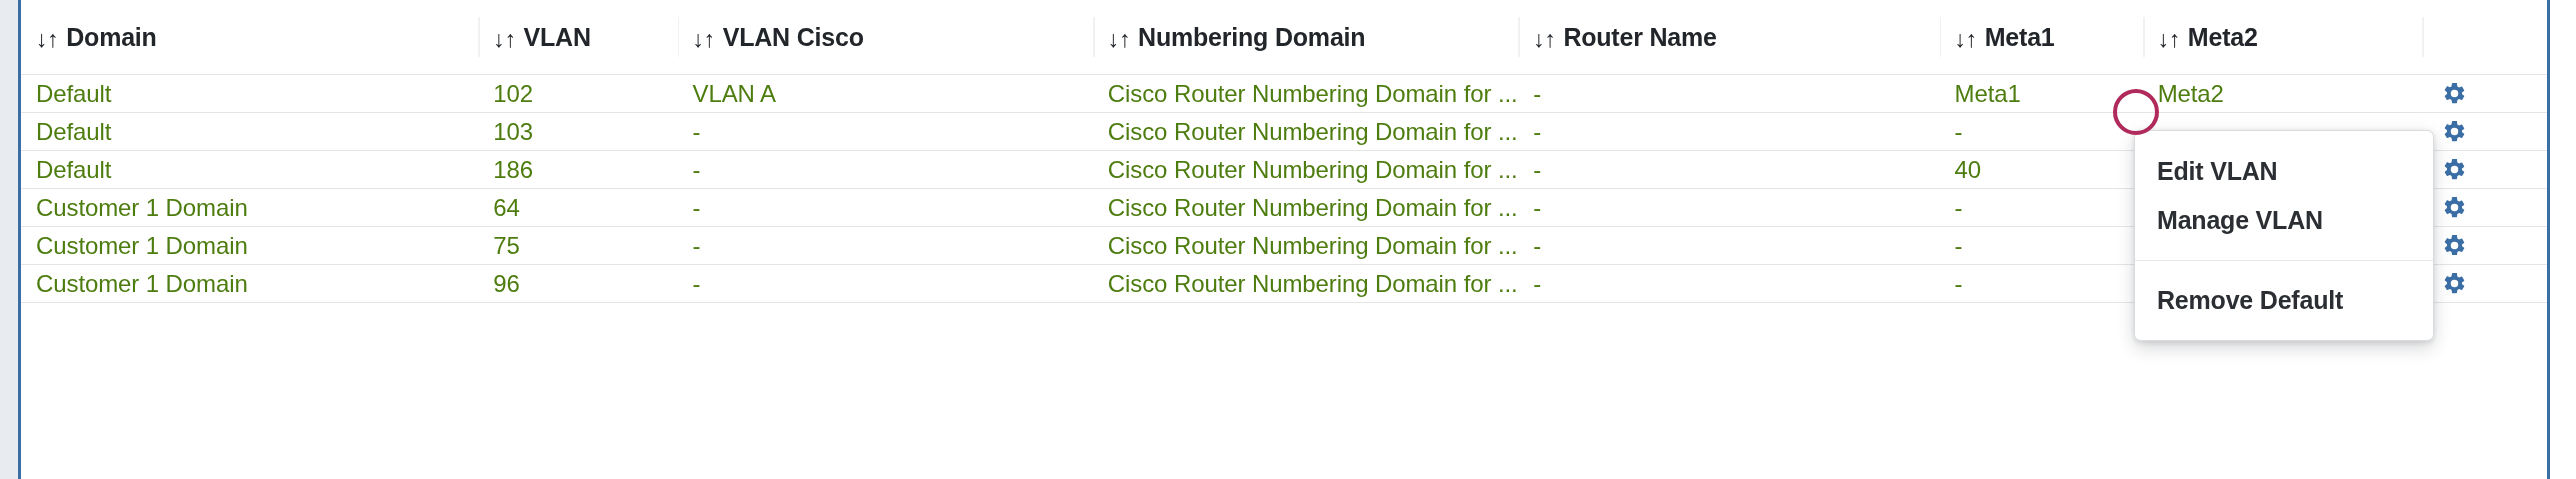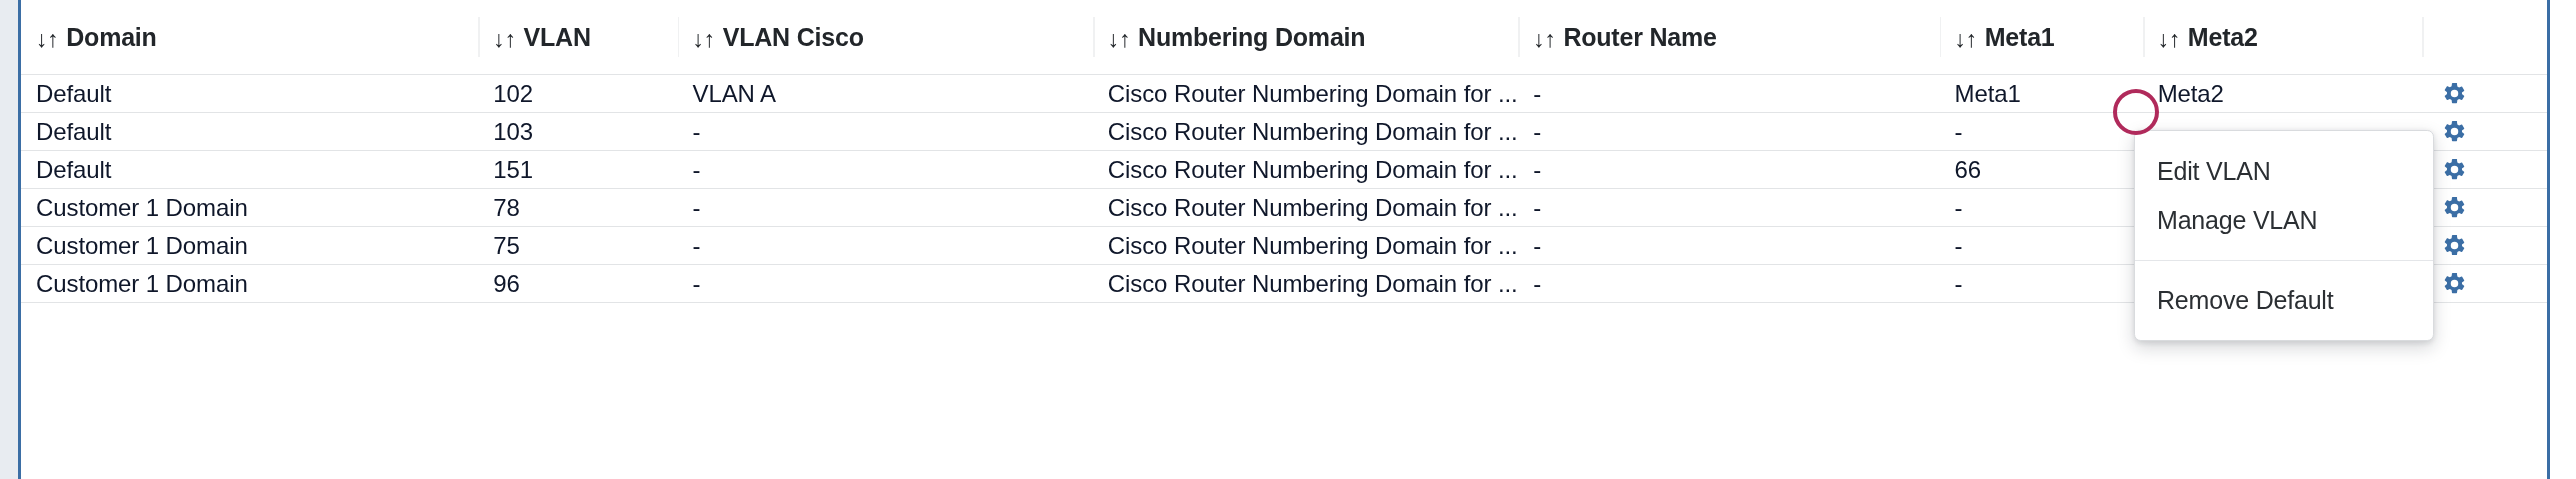--- a/index.html
+++ b/index.html
@@ -88,21 +88,21 @@
     transform: translateY(1px);
   }
 
   #vlan-table tbody td {
     height: 37px;
     padding: 0 0 0 15px;
     vertical-align: middle;
     text-align: left;
     font-size: 24px;
     font-weight: normal;
-    color: #0f172a;
+    color: #4d7c0f;
     letter-spacing: -0.1px;
     white-space: nowrap;
     overflow: hidden;
     border-bottom: 1.9px solid #e2e4e6;
     background: #ffffff;
   }
   #vlan-table tbody tr:last-child td { border-bottom: 1.9px solid #e2e4e6; }
 
   
   .col-domain    { width: 457px; }
@@ -145,20 +145,21 @@
   }
   .menu-item {
     display: block;
     padding: 5.7px 0 5.7px 22px;
     font-size: 25px;
     line-height: 38px;
     color: #2b2f33;
     white-space: nowrap;
     cursor: pointer;
     letter-spacing: -0.2px;
+    font-weight: bold;
   }
   .menu-divider {
     height: 1px;
     margin: 15px 0 15px 0;
     background: #e4e6e9;
   }
 
   
   #highlight-circle {
     position: absolute;
@@ -246,35 +247,35 @@
             <td>-</td>
             <td></td>
             <td class="cell-actions"><span class="gear-btn">
                 <svg width="25" height="25" viewBox="0 0 24 24" aria-hidden="true">
                   <path fill="#3b6ea5" d="M19.14 12.94c.04-.31.06-.63.06-.94s-.02-.63-.06-.94l2.03-1.58a.49.49 0 0 0 .12-.62l-1.92-3.32a.49.49 0 0 0-.6-.22l-2.39.96a7.03 7.03 0 0 0-1.63-.94l-.36-2.54A.49.49 0 0 0 13.9 2h-3.84a.49.49 0 0 0-.49.42l-.36 2.54c-.59.24-1.13.56-1.63.94l-2.39-.96a.49.49 0 0 0-.6.22L2.67 8.48a.49.49 0 0 0 .12.62l2.03 1.58c-.04.31-.06.63-.06.94s.02.63.06.94l-2.03 1.58a.49.49 0 0 0-.12.62l1.92 3.32c.12.22.38.3.6.22l2.39-.96c.5.38 1.04.7 1.63.94l.36 2.54c.04.24.25.42.49.42h3.84c.24 0 .45-.18.49-.42l.36-2.54c.59-.24 1.13-.56 1.63-.94l2.39.96c.22.08.48 0 .6-.22l1.92-3.32a.49.49 0 0 0-.12-.62l-2.03-1.58ZM12 15.6A3.6 3.6 0 1 1 12 8.4a3.6 3.6 0 0 1 0 7.2Z"></path>
                 </svg>
               </span></td>
           </tr>
           <tr>
             <td>Default</td>
-            <td>151</td>
-            <td>-</td>
-            <td>Cisco Router Numbering Domain for ...</td>
-            <td>-</td>
-            <td>66</td>
+            <td>186</td>
+            <td>-</td>
+            <td>Cisco Router Numbering Domain for ...</td>
+            <td>-</td>
+            <td>40</td>
             <td></td>
             <td class="cell-actions"><span class="gear-btn">
                 <svg width="25" height="25" viewBox="0 0 24 24" aria-hidden="true">
                   <path fill="#3b6ea5" d="M19.14 12.94c.04-.31.06-.63.06-.94s-.02-.63-.06-.94l2.03-1.58a.49.49 0 0 0 .12-.62l-1.92-3.32a.49.49 0 0 0-.6-.22l-2.39.96a7.03 7.03 0 0 0-1.63-.94l-.36-2.54A.49.49 0 0 0 13.9 2h-3.84a.49.49 0 0 0-.49.42l-.36 2.54c-.59.24-1.13.56-1.63.94l-2.39-.96a.49.49 0 0 0-.6.22L2.67 8.48a.49.49 0 0 0 .12.62l2.03 1.58c-.04.31-.06.63-.06.94s.02.63.06.94l-2.03 1.58a.49.49 0 0 0-.12.62l1.92 3.32c.12.22.38.3.6.22l2.39-.96c.5.38 1.04.7 1.63.94l.36 2.54c.04.24.25.42.49.42h3.84c.24 0 .45-.18.49-.42l.36-2.54c.59-.24 1.13-.56 1.63-.94l2.39.96c.22.08.48 0 .6-.22l1.92-3.32a.49.49 0 0 0-.12-.62l-2.03-1.58ZM12 15.6A3.6 3.6 0 1 1 12 8.4a3.6 3.6 0 0 1 0 7.2Z"></path>
                 </svg>
               </span></td>
           </tr>
           <tr>
             <td>Customer 1 Domain</td>
-            <td>78</td>
+            <td>64</td>
             <td>-</td>
             <td>Cisco Router Numbering Domain for ...</td>
             <td>-</td>
             <td>-</td>
             <td></td>
             <td class="cell-actions"><span class="gear-btn">
                 <svg width="25" height="25" viewBox="0 0 24 24" aria-hidden="true">
                   <path fill="#3b6ea5" d="M19.14 12.94c.04-.31.06-.63.06-.94s-.02-.63-.06-.94l2.03-1.58a.49.49 0 0 0 .12-.62l-1.92-3.32a.49.49 0 0 0-.6-.22l-2.39.96a7.03 7.03 0 0 0-1.63-.94l-.36-2.54A.49.49 0 0 0 13.9 2h-3.84a.49.49 0 0 0-.49.42l-.36 2.54c-.59.24-1.13.56-1.63.94l-2.39-.96a.49.49 0 0 0-.6.22L2.67 8.48a.49.49 0 0 0 .12.62l2.03 1.58c-.04.31-.06.63-.06.94s.02.63.06.94l-2.03 1.58a.49.49 0 0 0-.12.62l1.92 3.32c.12.22.38.3.6.22l2.39-.96c.5.38 1.04.7 1.63.94l.36 2.54c.04.24.25.42.49.42h3.84c.24 0 .45-.18.49-.42l.36-2.54c.59-.24 1.13-.56 1.63-.94l2.39.96c.22.08.48 0 .6-.22l1.92-3.32a.49.49 0 0 0-.12-.62l-2.03-1.58ZM12 15.6A3.6 3.6 0 1 1 12 8.4a3.6 3.6 0 0 1 0 7.2Z"></path>
                 </svg>
               </span></td>

